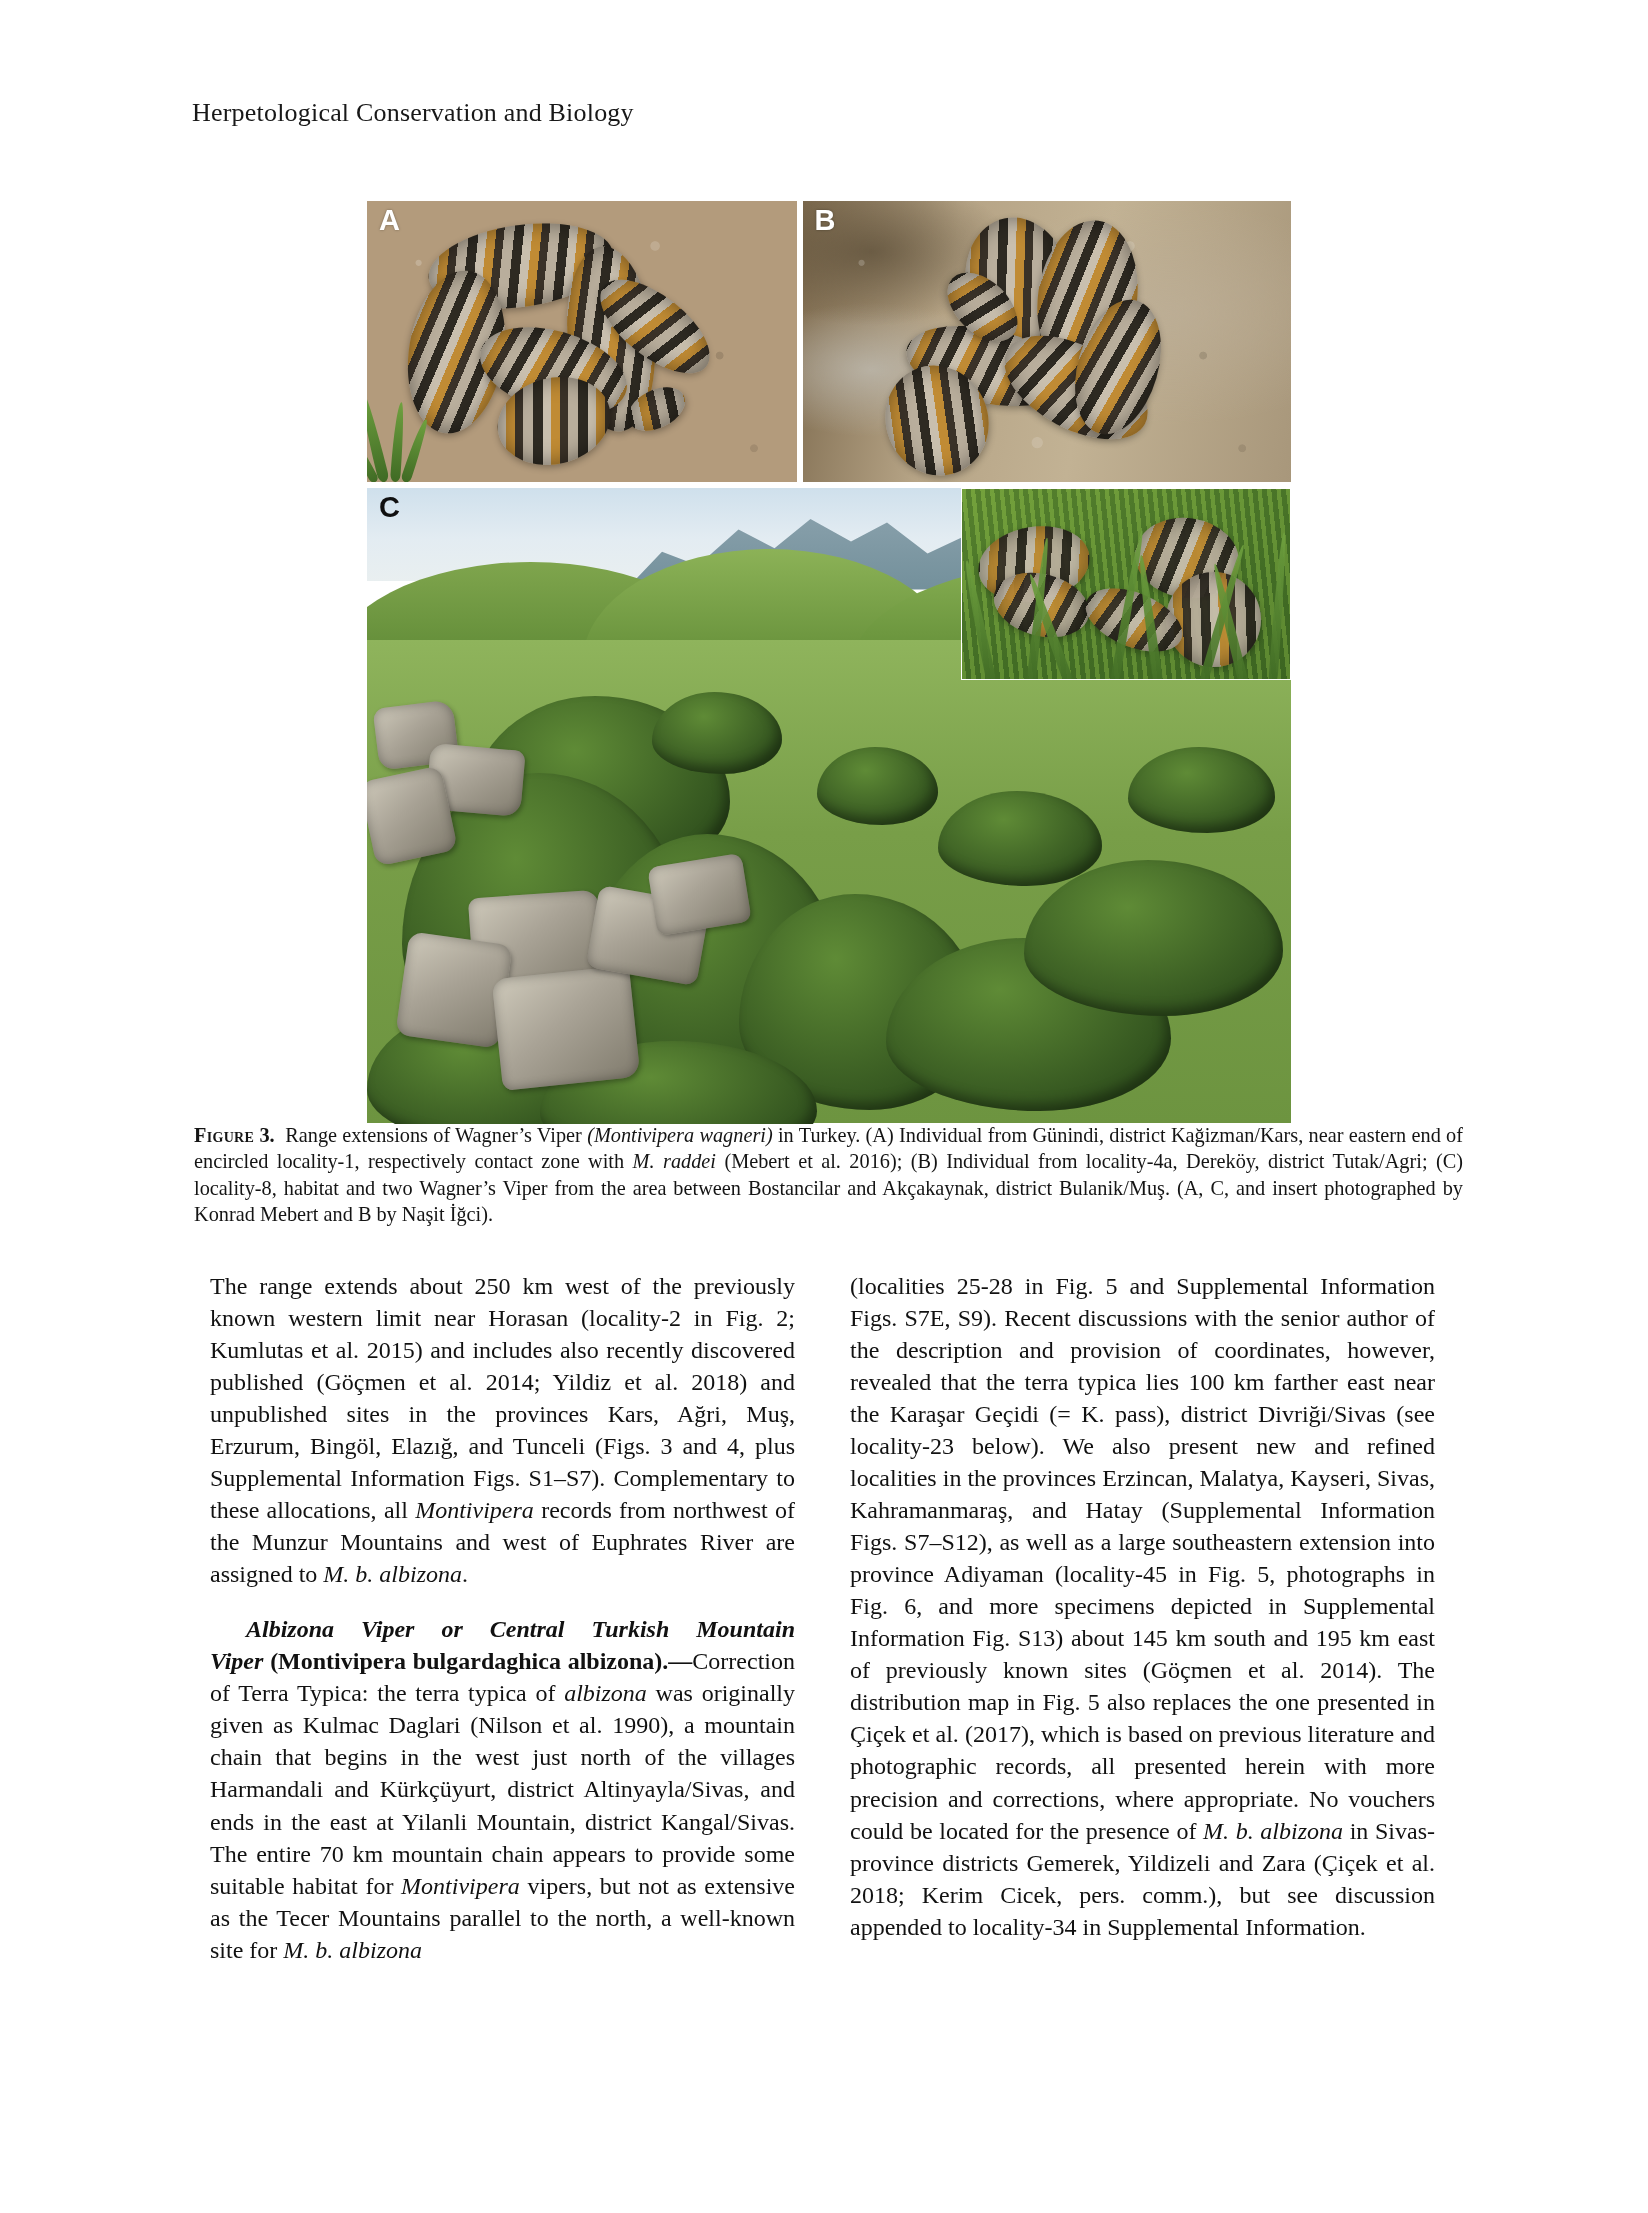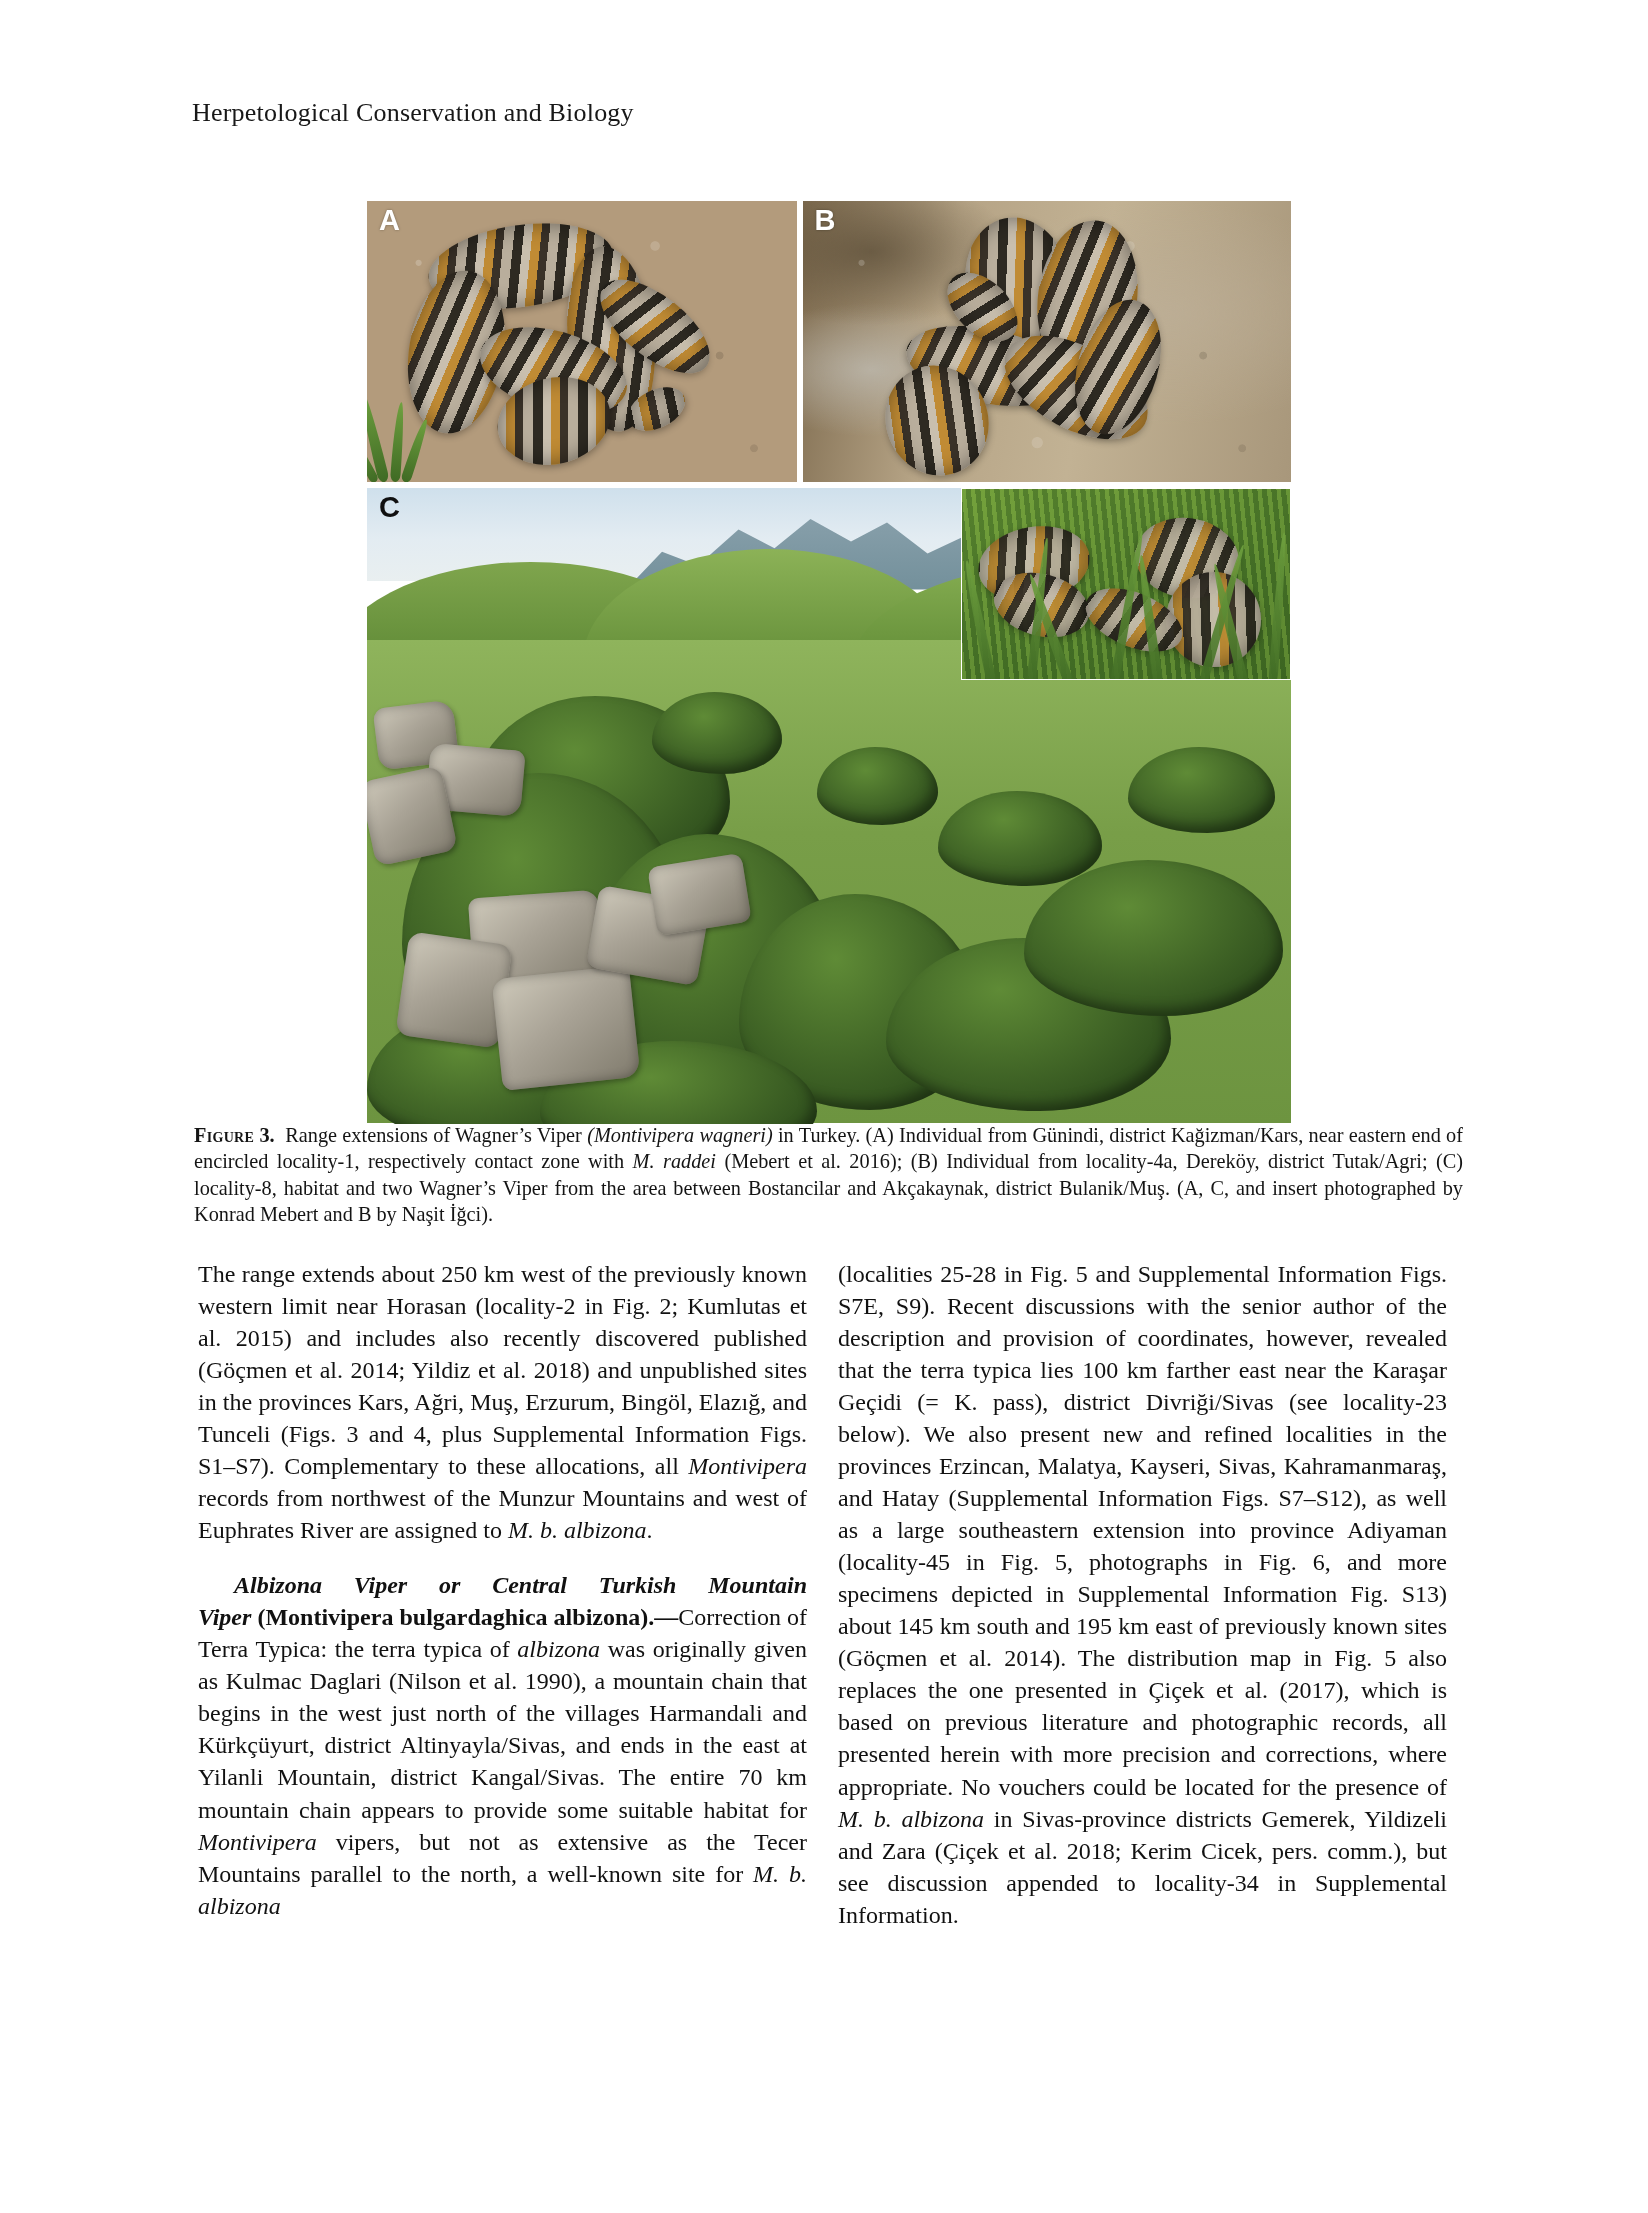--- a/index.html
+++ b/index.html
@@ -212,21 +212,21 @@
     font-size: 24px;
     line-height: 1.335;
     text-align: justify;
     text-justify: inter-word;
     color: #111111;
     hyphens: none;
   }
   .col-left  { left: 194px; }
   .col-right { left: 834px; }
 
-  .col p { margin: 4px; }
+  .col p { margin: 16px; }
   .col p + p { margin-top: 23px; }
   .col p.indent { text-indent: 36px; }
   .col i { font-style: italic; }
   .col b { font-weight: bold; }
   .col b i, .col i b { font-weight: bold; font-style: italic; }
 
   
   .folio {
     position: absolute;
     left: 0;

